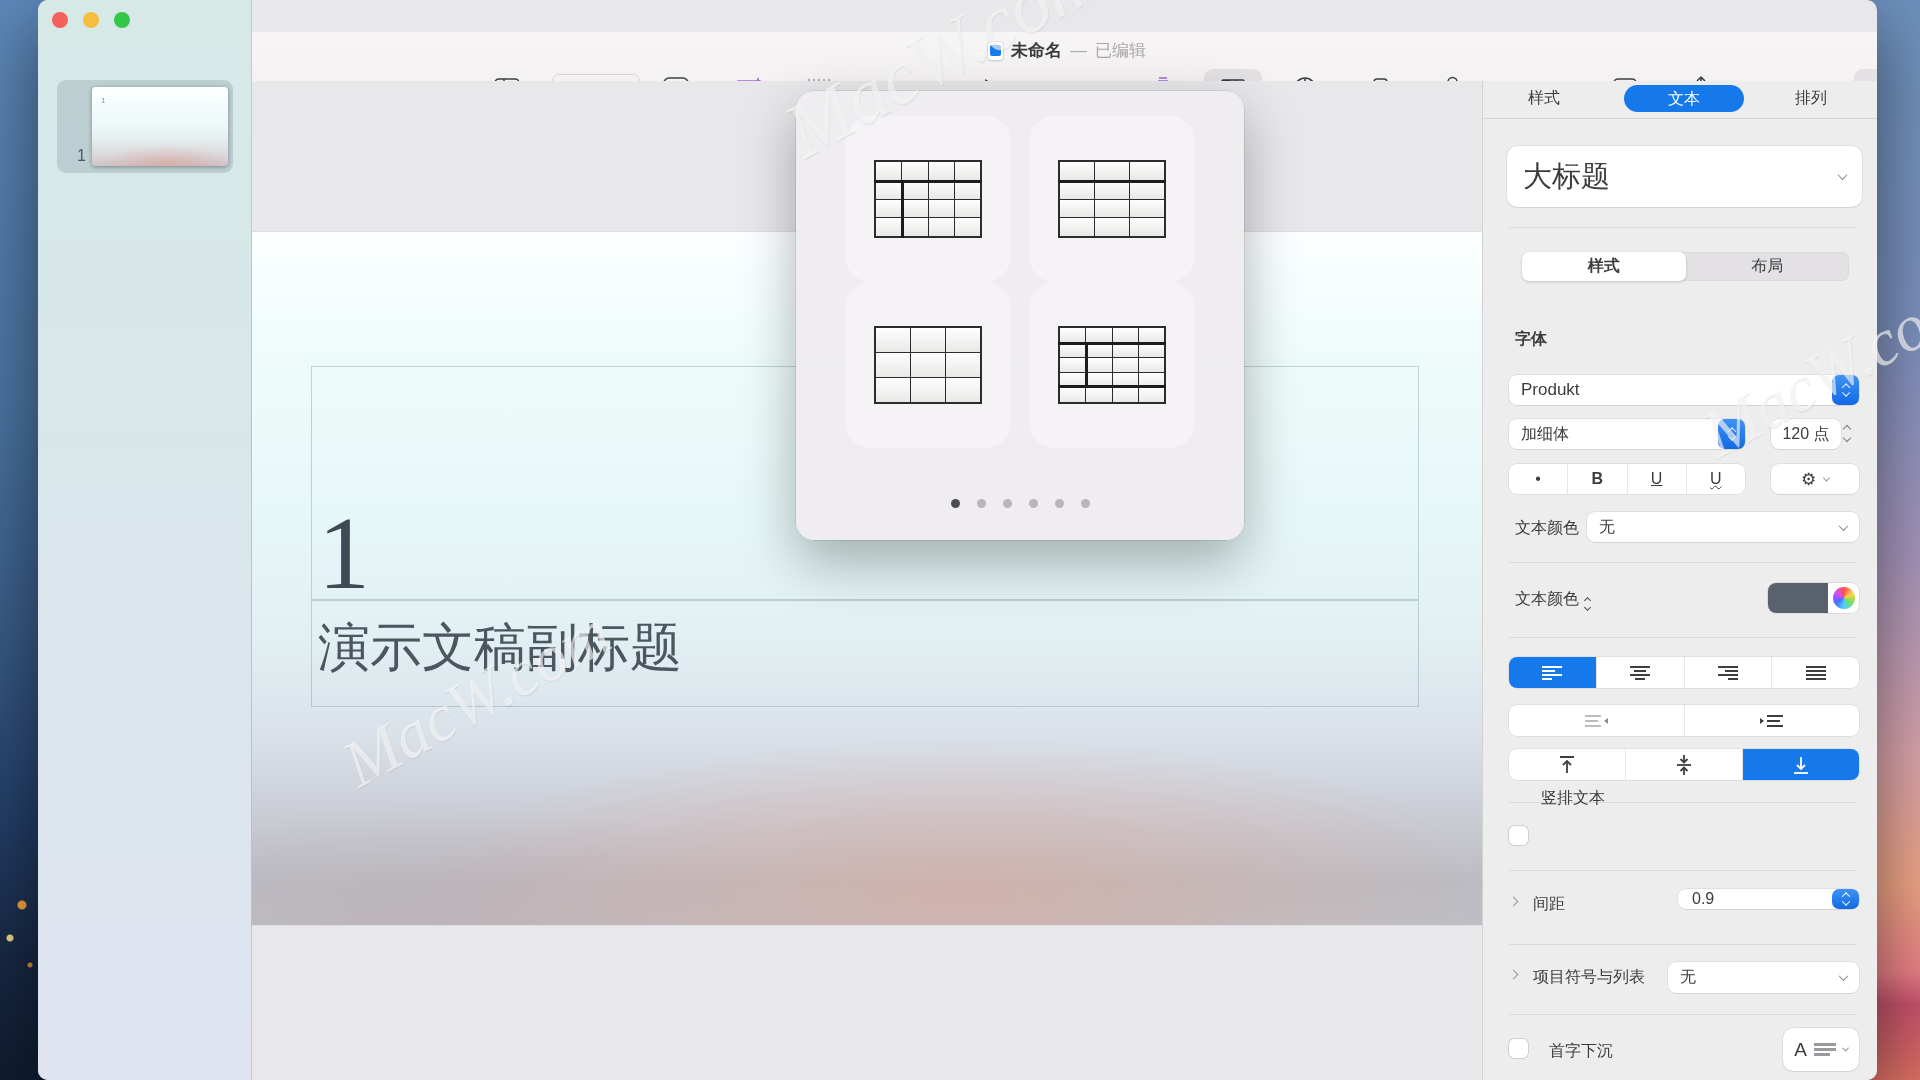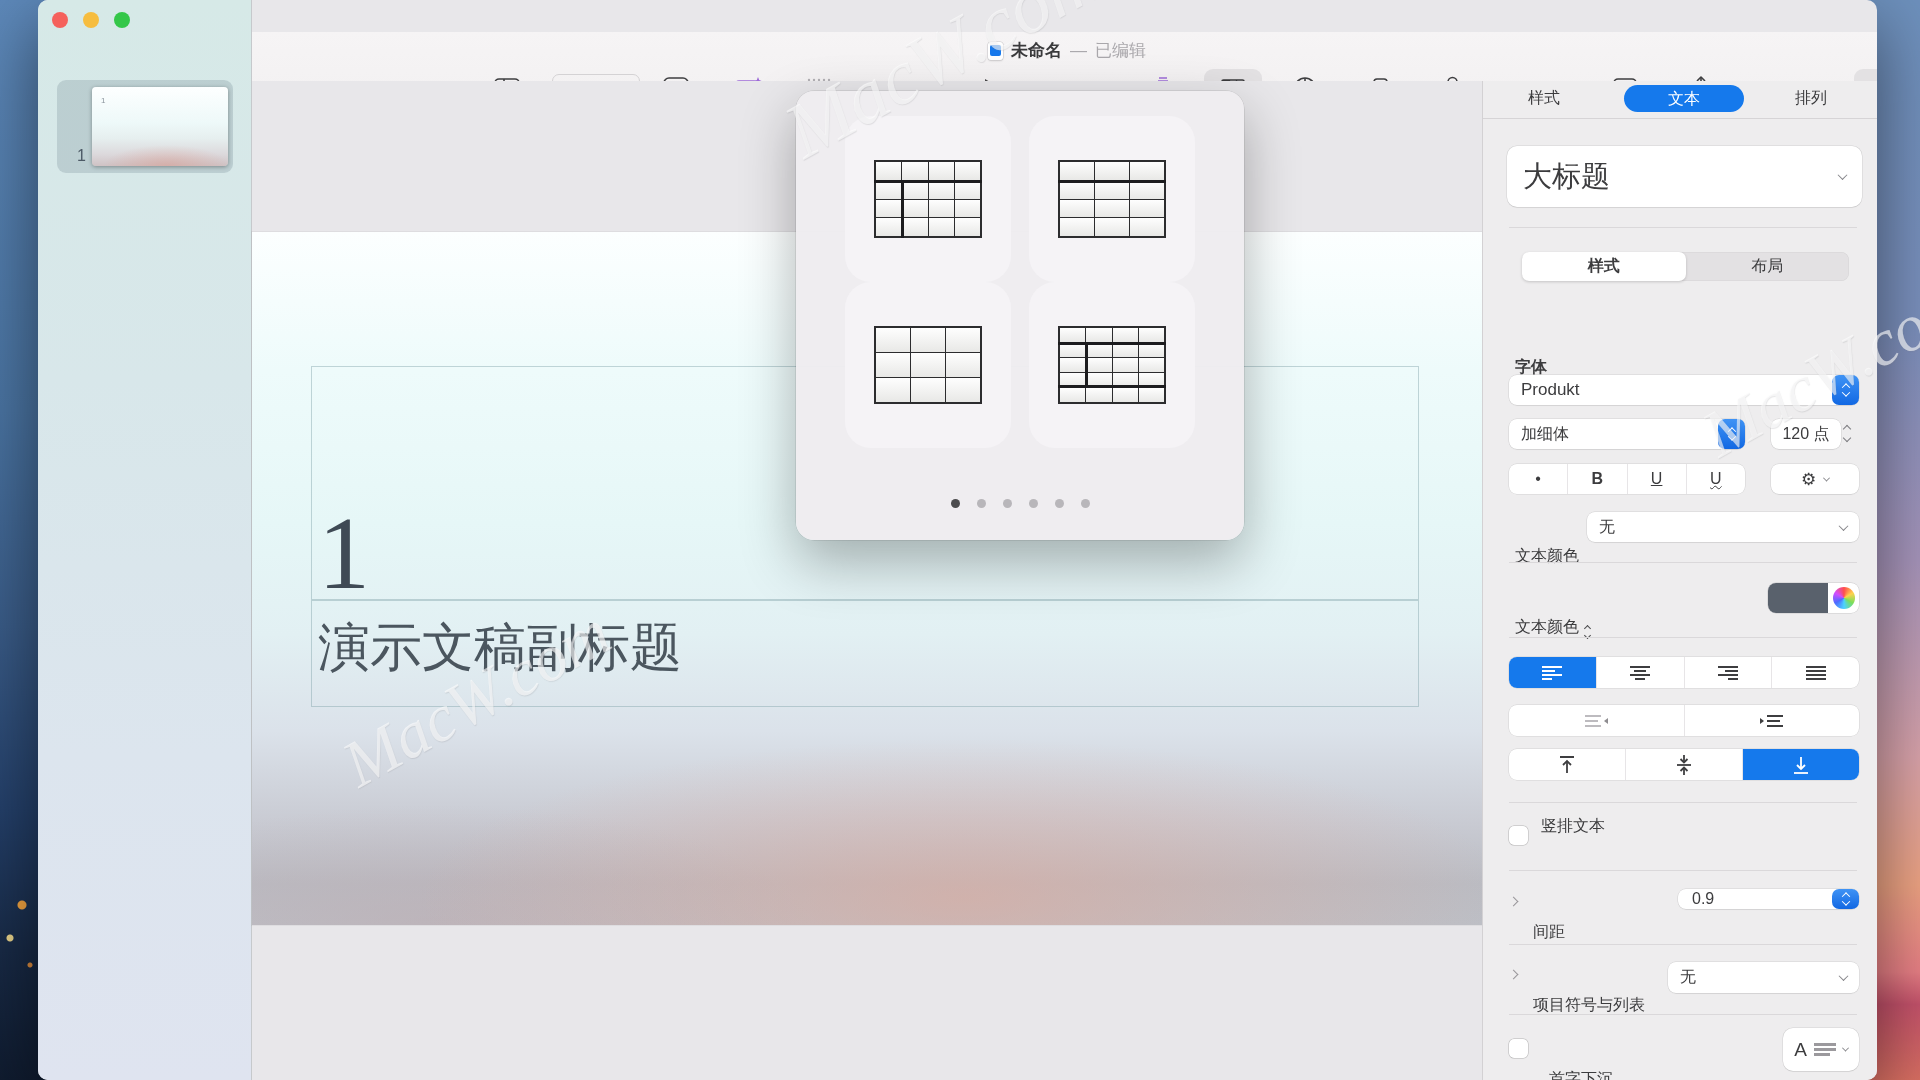--- a/index.html
+++ b/index.html
@@ -83,21 +83,21 @@
 
   
   .inspector { position:absolute; left:1444px; top:81px; width:395px; height:999px; background:#eeedee; border-left:1px solid #d3d1d3; }
   .itabs { position:absolute; left:0; top:0; width:100%; height:38px; border-bottom:1px solid #d6d4d6; }
   .itab { position:absolute; top:7px; font-size:16px; color:#3c3c3e; }
   .itab.pill { background:#1579ec; color:#fff; border-radius:14px; height:27px; line-height:27px; top:4px; text-align:center; }
 
   .field { position:absolute; background:#fff; border-radius:8px; box-shadow:0 0 0 .5px rgba(0,0,0,.12), 0 1px 1px rgba(0,0,0,.05);
     display:flex; align-items:center; color:#3c3c3e; }
   .hr { position:absolute; left:26px; width:348px; height:1px; background:#dad8da; }
-  .ilabel { position:absolute; font-size:16px; color:#3c3c3e;margin-top:28px; }
+  .ilabel { position:absolute; font-size:16px; color:#3c3c3e; }
 
   .bigdrop { left:24px; top:65px; width:355px; height:61px; border-radius:10px; font-family:"Liberation Serif", serif; font-size:29px; padding:0 16px; justify-content:space-between; }
   .seg2 { position:absolute; left:39px; top:171px; width:327px; height:29px; background:#e3e1e3; border-radius:8px; box-shadow:inset 0 0 0 .5px rgba(0,0,0,.06); display:flex; }
   .seg2 > div { flex:1; display:flex; align-items:center; justify-content:center; font-size:16px; color:#3c3c3e; }
   .seg2 .on { background:#fff; border-radius:7px; box-shadow:0 1px 3px rgba(0,0,0,.18); font-weight:bold; }
 
   .stepper { width:27px; height:100%; border-radius:7px; background:linear-gradient(180deg,#3f93f5,#1268e3); margin-left:auto;
     display:flex; flex-direction:column; align-items:center; justify-content:center; gap:2px; flex:none; }
   .stepper .c { width:6px; height:6px; border-right:1.8px solid #fff; border-bottom:1.8px solid #fff; }
   .stepper .up { transform:rotate(-135deg) translate(-1px,-1px); } .stepper .dn { transform:rotate(45deg) translate(-1px,-1px); }

